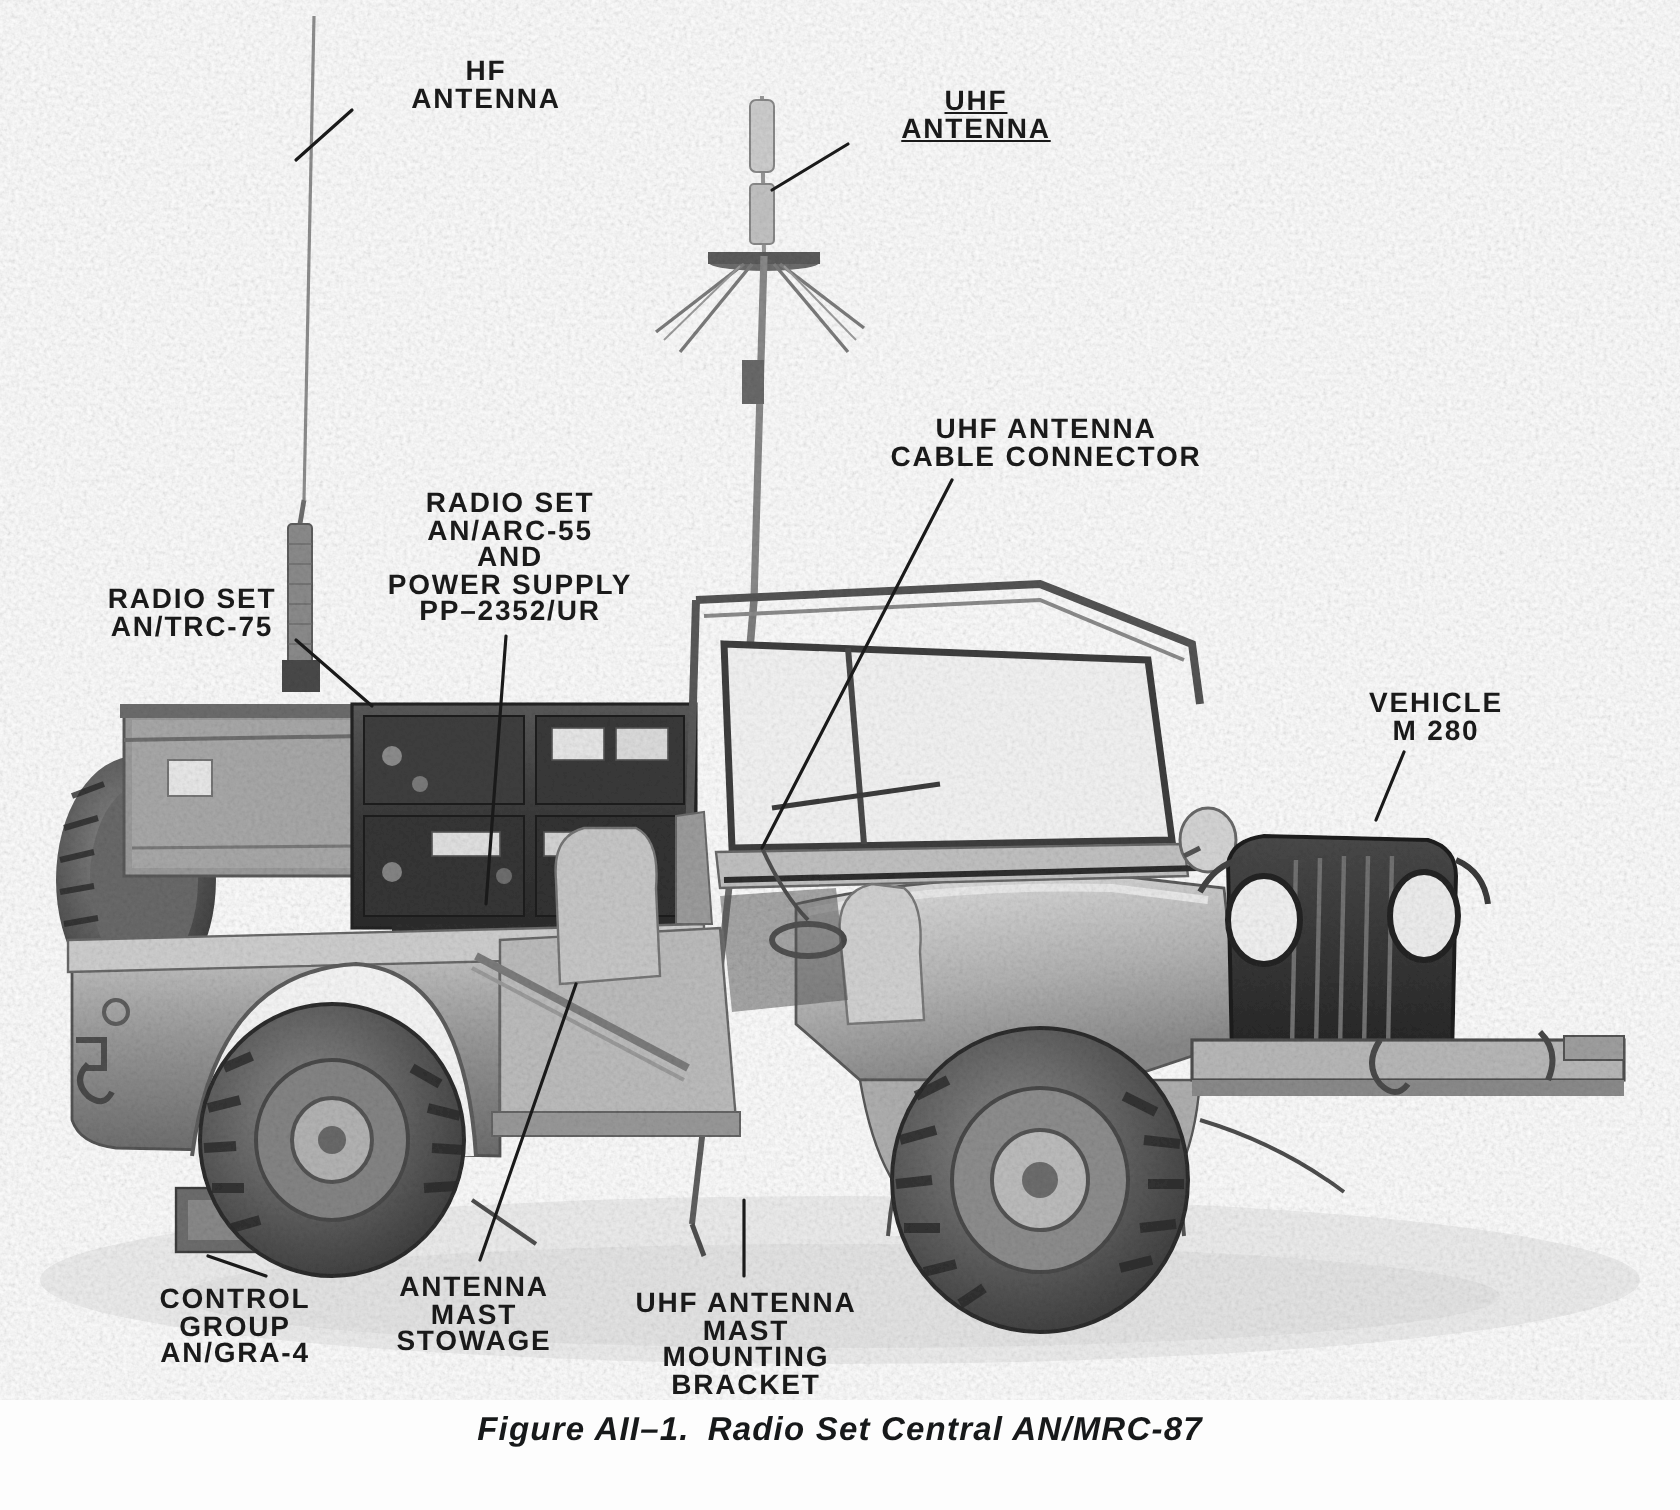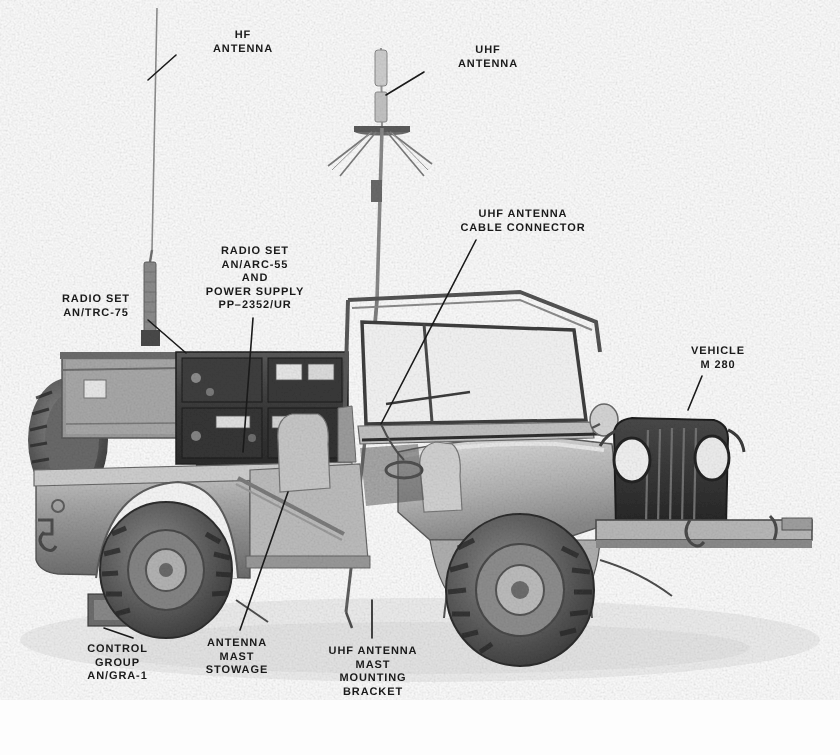--- a/index.html
+++ b/index.html
@@ -31,21 +31,21 @@
     left: 0;
     top: 0;
     width: 840px;
     height: 700px;
   }
   
   .callout {
     position: absolute;
     color: #1a1a1a;
     font-family: "Liberation Sans", sans-serif;
-    font-size: 11px;
+    font-size: 14px;
     font-weight: bold;
     letter-spacing: 0.9px;
     line-height: 13.5px;
     text-align: center;
     white-space: pre;
     text-rendering: geometricPrecision;
   }
 
   
   #caption {
@@ -391,46 +391,49 @@
           <line x1="702" y1="376" x2="688" y2="410"></line>
           <line x1="133" y1="638" x2="104" y2="628"></line>
           <line x1="240" y1="630" x2="288" y2="492"></line>
           <line x1="372" y1="638" x2="372" y2="600"></line>
         </g>
     </svg>
 
     <div id="callout-layer">
         <div class="callout" style="left: 183px; top: 29px; width: 120px;">HF
 ANTENNA</div>
-        <div class="callout" style="left: 428px; top: 44px; width: 120px;">UHF
+        <div class="callout" style="left: 428px; top: 44px; width: 120px; text-decoration: underline;">UHF
 ANTENNA</div>
         <div class="callout" style="left: 438px; top: 208px; width: 170px;">UHF ANTENNA
 CABLE CONNECTOR</div>
         <div class="callout" style="left: 190px; top: 245px; width: 130px;">RADIO SET
 AN/ARC-55
 AND
 POWER SUPPLY
 PP–2352/UR</div>
         <div class="callout" style="left: 36px; top: 293px; width: 120px;">RADIO SET
 AN/TRC-75</div>
         <div class="callout" style="left: 663px; top: 345px; width: 110px;">VEHICLE
 M 280</div>
         <div class="callout" style="left: 60px; top: 643px; width: 115px;">CONTROL
 GROUP
-AN/GRA-1</div>
+AN/GRA-4</div>
         <div class="callout" style="left: 182px; top: 637px; width: 110px;">ANTENNA
 MAST
 STOWAGE</div>
         <div class="callout" style="left: 308px; top: 645px; width: 130px;">UHF ANTENNA
 MAST
 MOUNTING
 BRACKET</div>
       </div>
   </div>
 
+  <div id="caption">
+    <span>Figure AII–1.</span><span class="cap-gap"></span><span>Radio Set Central AN/MRC-87</span>
+  </div>
 
   <svg id="speckle" viewBox="0 0 840 755" preserveAspectRatio="none">
     <defs>
       <filter id="spk">
         <feTurbulence type="fractalNoise" baseFrequency="1.1" numOctaves="2" seed="21" result="s"></feTurbulence>
         <feColorMatrix in="s" type="saturate" values="0"></feColorMatrix>
         <feComponentTransfer>
           <feFuncA type="discrete" tableValues="0 0 0 0 0 0 0 0 0 0 0 0 0 0 0 0.12"></feFuncA>
         </feComponentTransfer>
       </filter>

